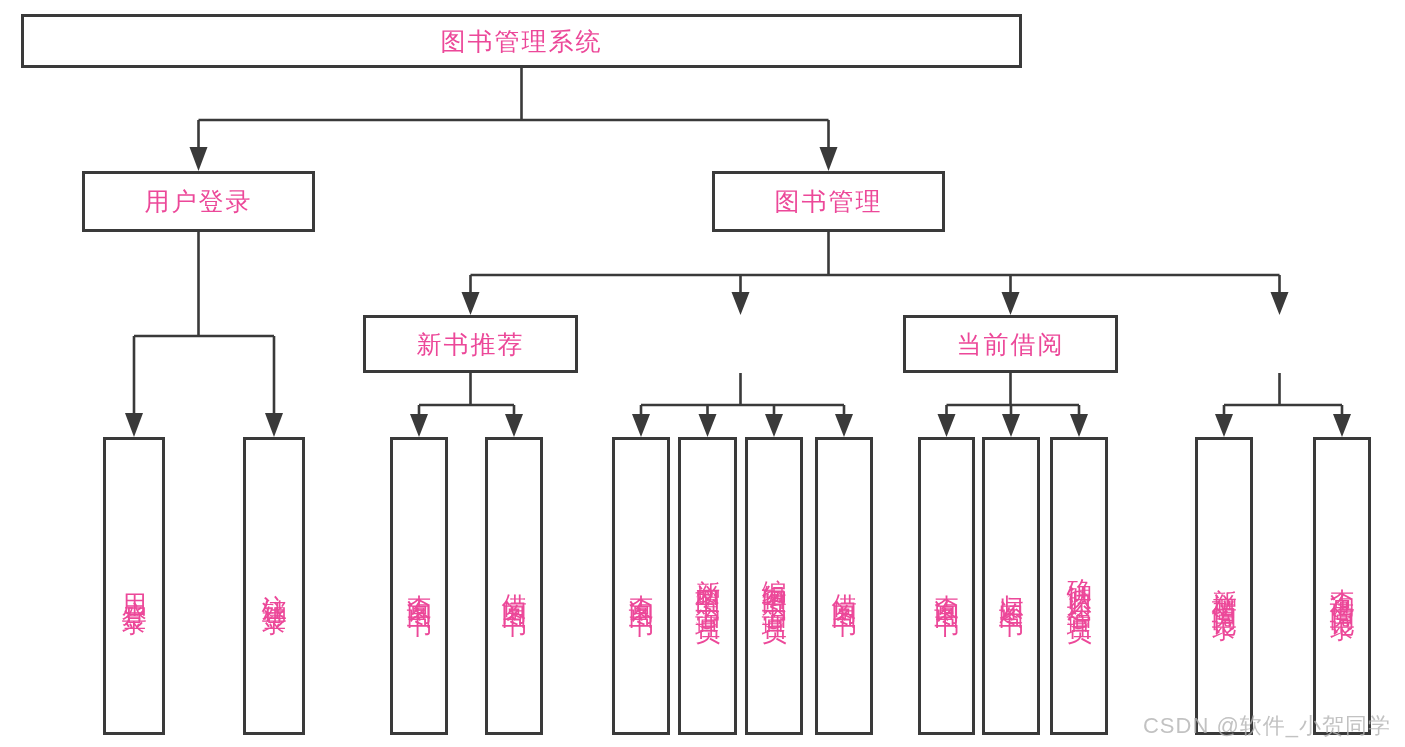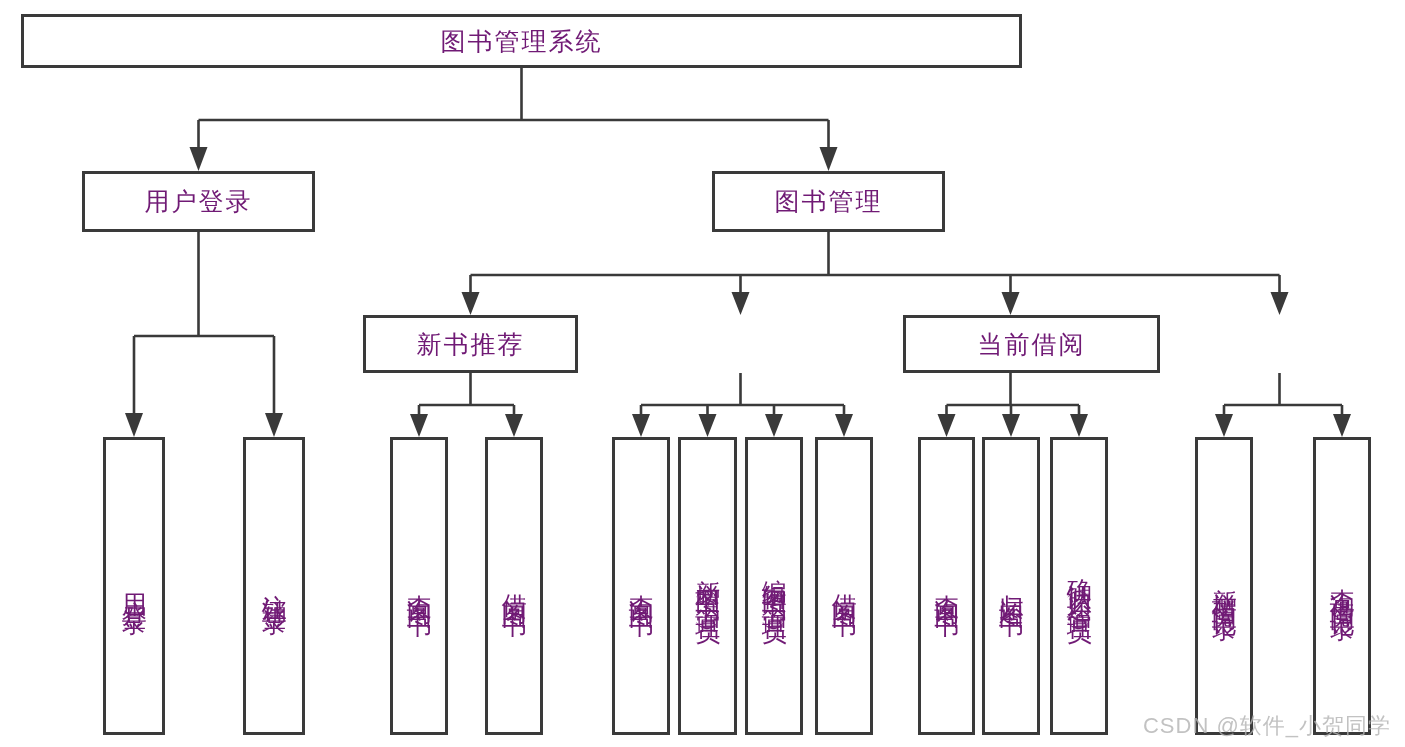--- a/index.html
+++ b/index.html
@@ -26,21 +26,21 @@
     stroke: none;
   }
   .node {
     position: absolute;
     box-sizing: border-box;
     border: 3px solid #3a3a3a;
     background: #ffffff;
     display: flex;
     align-items: center;
     justify-content: center;
-    color: #701a75;
+    color: #ec4899;
   }
   .node.h .lbl {
     font-size: 25px;
     letter-spacing: 2px;
     line-height: 1;
     white-space: nowrap;
   }
   .node.v .lbl {
     writing-mode: vertical-rl;
     text-orientation: mixed;
@@ -111,21 +111,21 @@
   <div class="node h" style="left:82px;top:171px;width:233px;height:61px">
     <span class="lbl">用户登录</span>
   </div>
   <div class="node h" style="left:363px;top:315px;width:215px;height:58px">
     <span class="lbl">新书推荐</span>
   </div>
 
   <div class="node h" style="left:712px;top:171px;width:233px;height:61px">
     <span class="lbl">图书管理</span>
   </div>
-  <div class="node h" style="left:903px;top:315px;width:257px;height:58px">
+  <div class="node h" style="left:903px;top:315px;width:215px;height:58px">
     <span class="lbl">当前借阅</span>
   </div>
 
   <div class="node v" style="left:103px;top:437px;width:62px;height:298px">
     <span class="lbl">用户登录</span>
   </div>
   <div class="node v" style="left:243px;top:437px;width:62px;height:298px">
     <span class="lbl">注销登录</span>
   </div>
 

